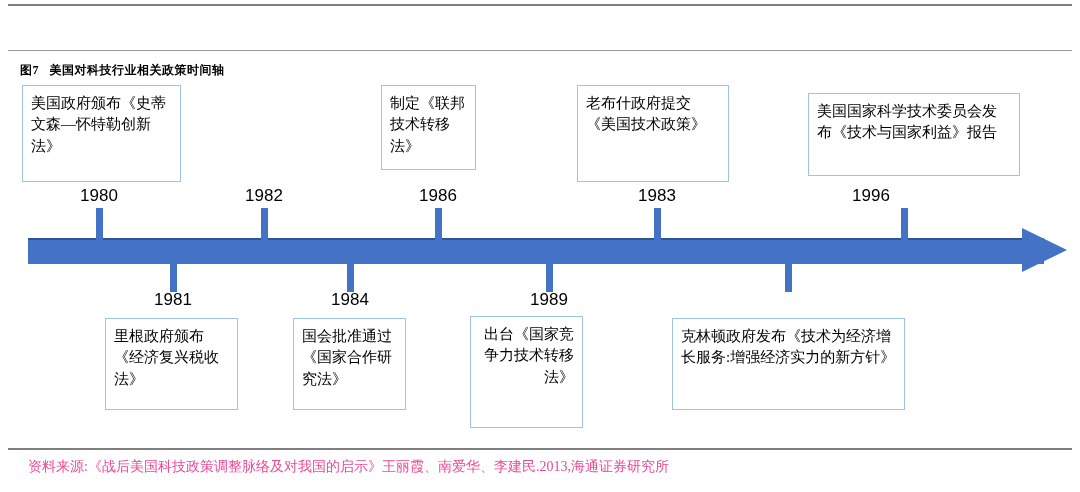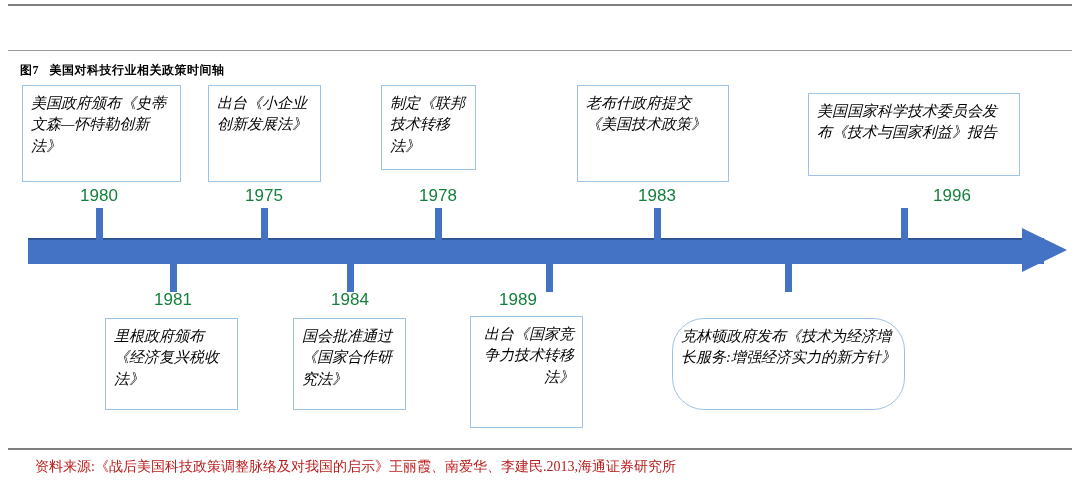--- a/index.html
+++ b/index.html
@@ -71,21 +71,21 @@
     width: 7px;
     background: #4472c4;
   }
   .tick.up   { top: 208px; height: 32px; }
   .tick.down { top: 260px; height: 32px; }
 
   
   .year-label {
     position: absolute;
     font-size: 17px;
-    color: #15803d;
+    color: #000000;
     font-family: "Liberation Sans", sans-serif;
     text-align: center;
     width: 70px;
     white-space: nowrap;
   }
   .year-label.up   { top: 186px; }
   .year-label.down { top: 290px; }
 
   
   .event-box {
@@ -93,30 +93,29 @@
     box-sizing: border-box;
     border: 1px solid #9dc3e6;
     background: #ffffff;
     color: #000000;
     font-size: 15px;
     line-height: 1.42;
     padding: 7px 8px 6px 8px;
     font-family: "Liberation Serif", "DejaVu Serif", serif;
     text-align: left;
     word-break: break-all;
-    font-style: italic;
   }
 
   
   #source-note {
     position: absolute;
-    left: 35px;
+    left: 28px;
     top: 458px;
     font-size: 14px;
-    color: #b91c1c;
+    color: #ec4899;
     white-space: nowrap;
     font-family: "Liberation Serif", "DejaVu Serif", serif;
   }
 </style>
 </head>
 <body>
 
 <div id="page">
 
   <div class="rule" id="rule-top"></div>
@@ -132,44 +131,43 @@
   <div class="tick up" style="left:435px;"></div>
   <div class="tick up" style="left:654px;"></div>
   <div class="tick up" style="left:901px;"></div>
 
   <div class="tick down" style="left:170px;"></div>
   <div class="tick down" style="left:347px;"></div>
   <div class="tick down" style="left:546px;"></div>
   <div class="tick down" style="left:785px;"></div>
 
   <div class="year-label up" style="left:64px;">1980</div>
-  <div class="year-label up" style="left:229px;">1975</div>
-  <div class="year-label up" style="left:403px;">1978</div>
+  <div class="year-label up" style="left:229px;">1982</div>
+  <div class="year-label up" style="left:403px;">1986</div>
   <div class="year-label up" style="left:622px;">1983</div>
-  <div class="year-label up" style="left:917px;text-align:center;">1996</div>
+  <div class="year-label up" style="left:836px;text-align:center;">1996</div>
 
   <div class="year-label down" style="left:138px;">1981</div>
   <div class="year-label down" style="left:315px;">1984</div>
-  <div class="year-label down" style="left:483px;">1989</div>
+  <div class="year-label down" style="left:514px;">1989</div>
   <div class="year-label down" style="left:753px;margin-top:31px;">1993</div>
 
   <div class="event-box" style="left:22px;  top:85px;  width:159px; height:97px;">美国政府颁布《史蒂文森—怀特勒创新法》</div>
 
-  <div class="event-box" style="left:208px; top:85px;  width:113px; height:97px;">出台《小企业创新发展法》</div>
 
   <div class="event-box" style="left:381px; top:85px;  width:95px;  height:85px;">制定《联邦技术转移法》</div>
 
   <div class="event-box" style="left:577px; top:85px;  width:152px; height:97px;">老布什政府提交《美国技术政策》</div>
 
   <div class="event-box" style="left:808px; top:93px;  width:212px; height:83px;">美国国家科学技术委员会发布《技术与国家利益》报告</div>
 
   <div class="event-box" style="left:105px; top:318px; width:133px; height:92px;">里根政府颁布《经济复兴税收法》</div>
 
   <div class="event-box" style="left:293px; top:318px; width:113px; height:92px;">国会批准通过《国家合作研究法》</div>
 
   <div class="event-box" style="left:470px; top:316px; width:113px; height:112px;text-align:right;">出台《国家竞争力技术转移法》</div>
 
-  <div class="event-box" style="left:672px; top:318px; width:233px; height:92px;border-radius:32px;">克林顿政府发布《技术为经济增长服务:增强经济实力的新方针》</div>
+  <div class="event-box" style="left:672px; top:318px; width:233px; height:92px;">克林顿政府发布《技术为经济增长服务:增强经济实力的新方针》</div>
 
   <div class="rule" id="rule-footer"></div>
   <div id="source-note">资料来源:《战后美国科技政策调整脉络及对我国的启示》王丽霞、南爱华、李建民.2013,海通证券研究所</div>
 
 </div>
 
 </body></html>

